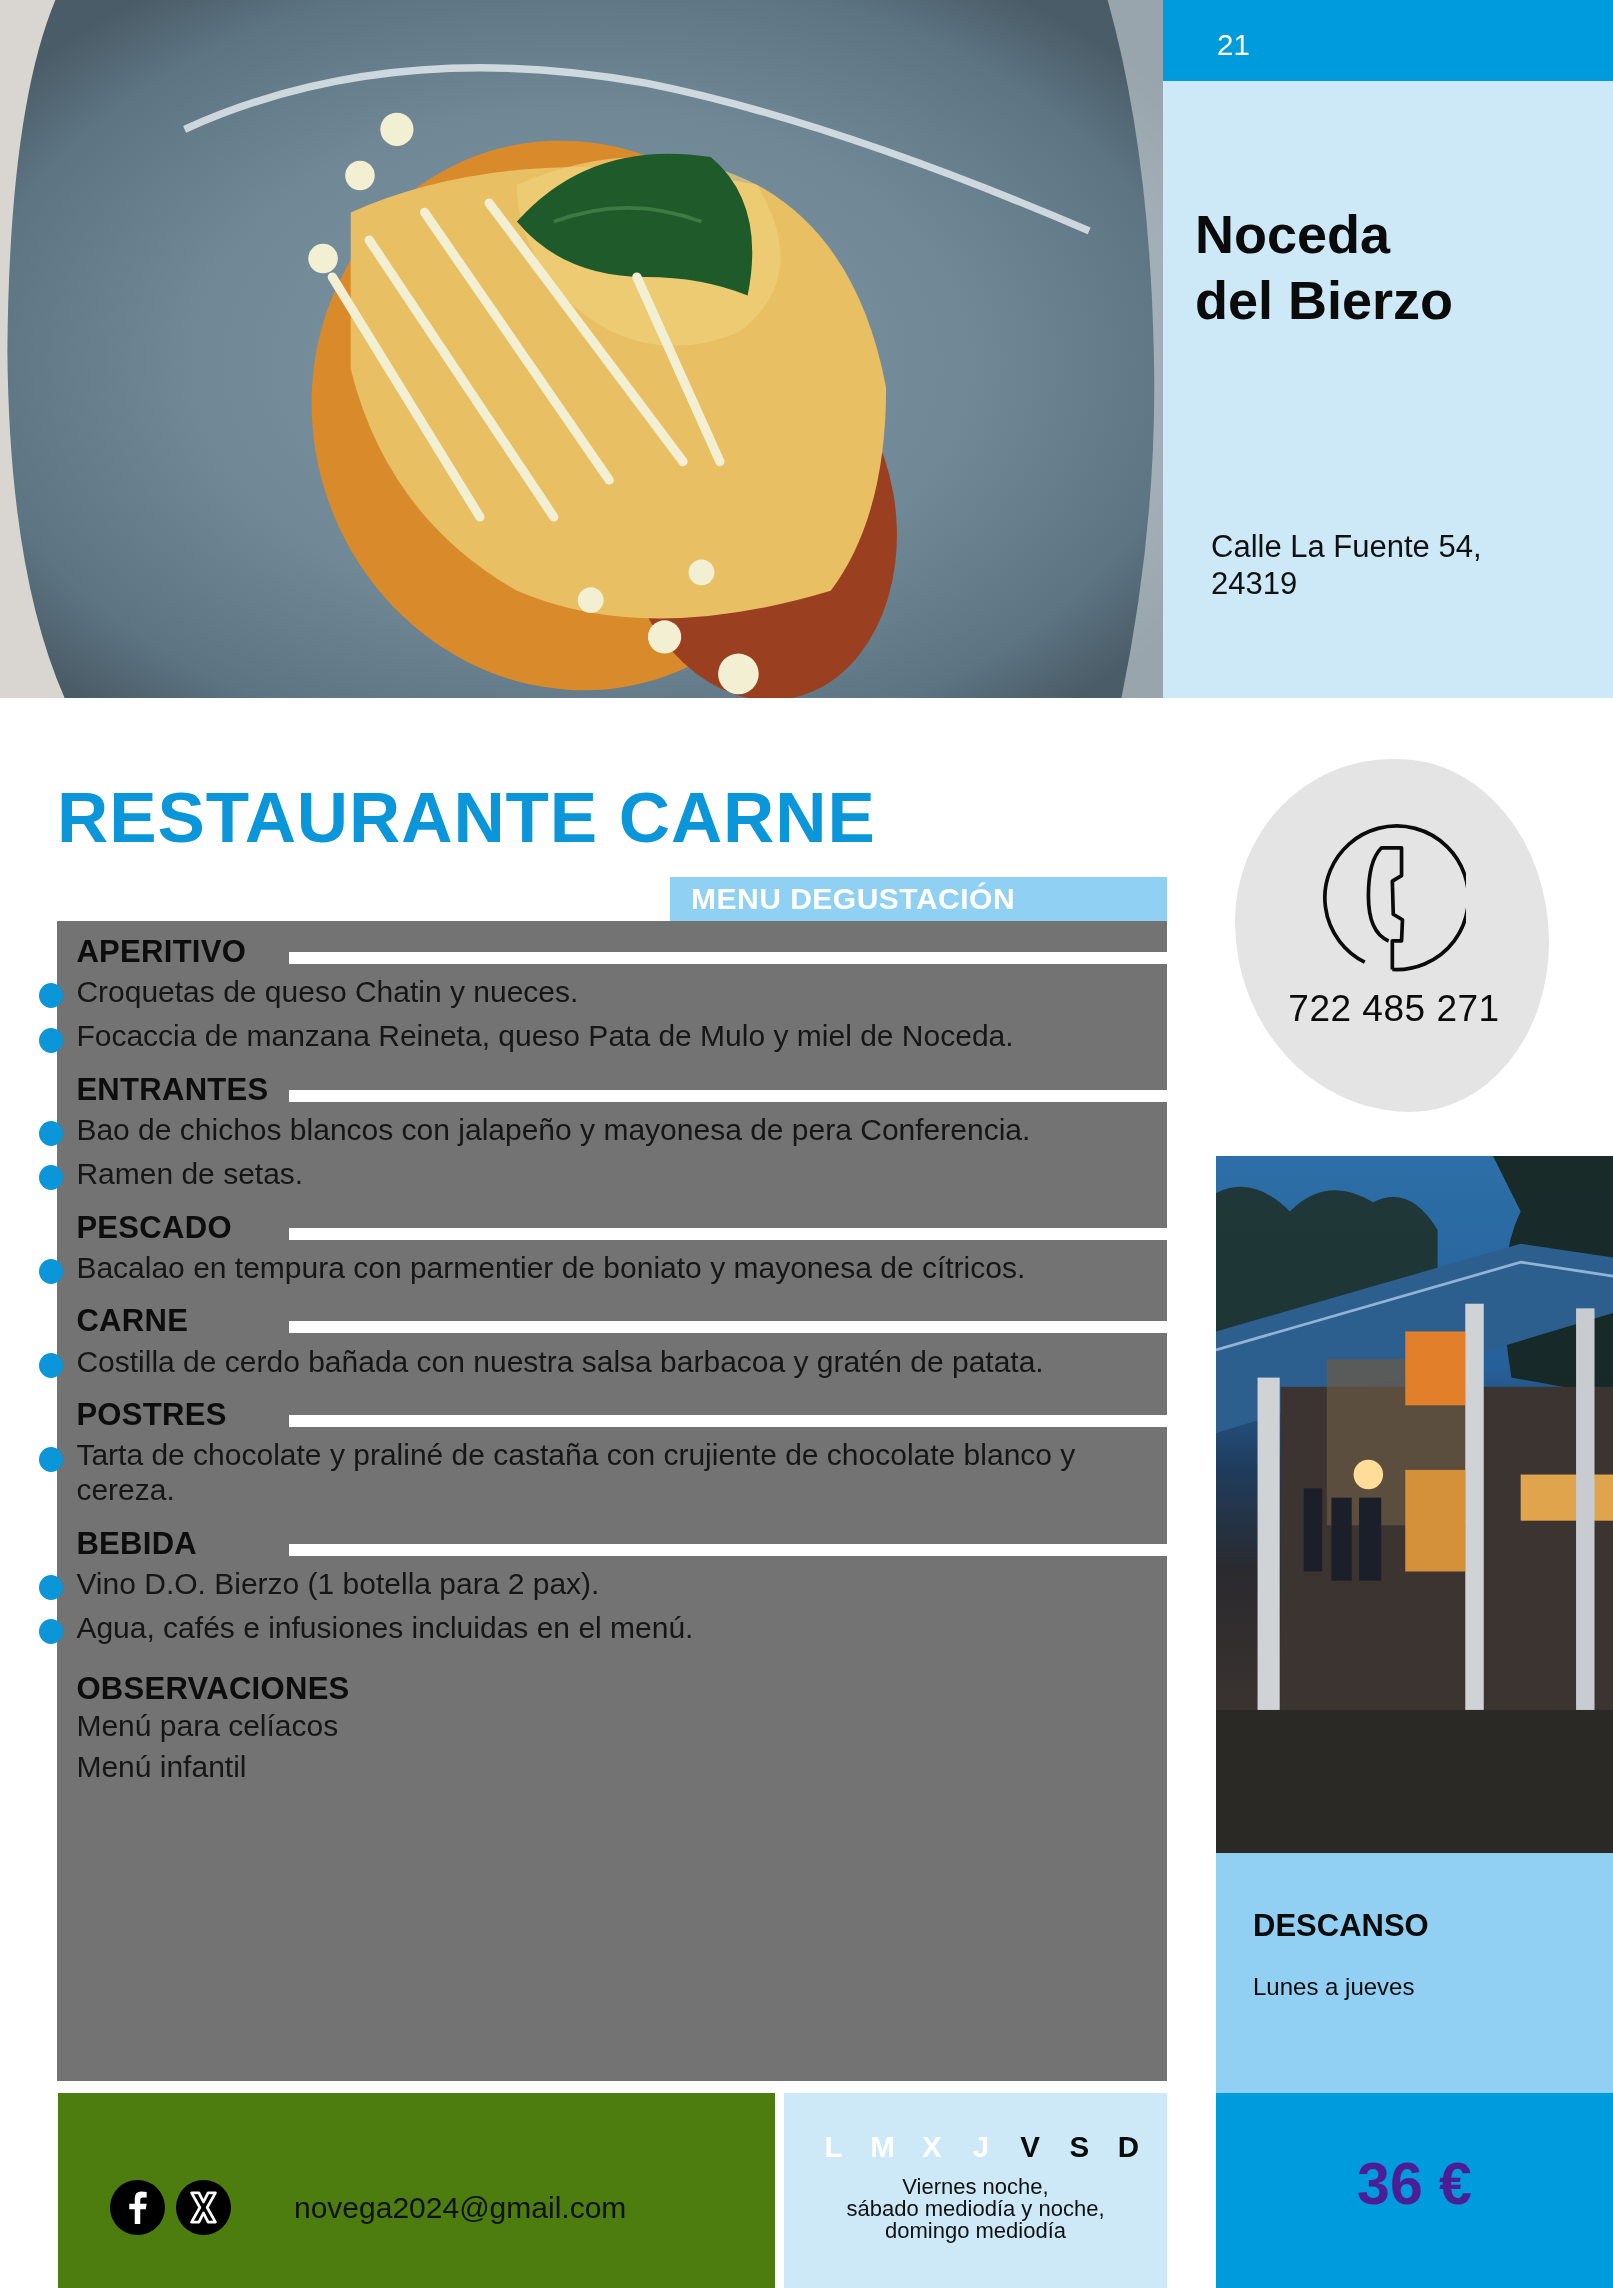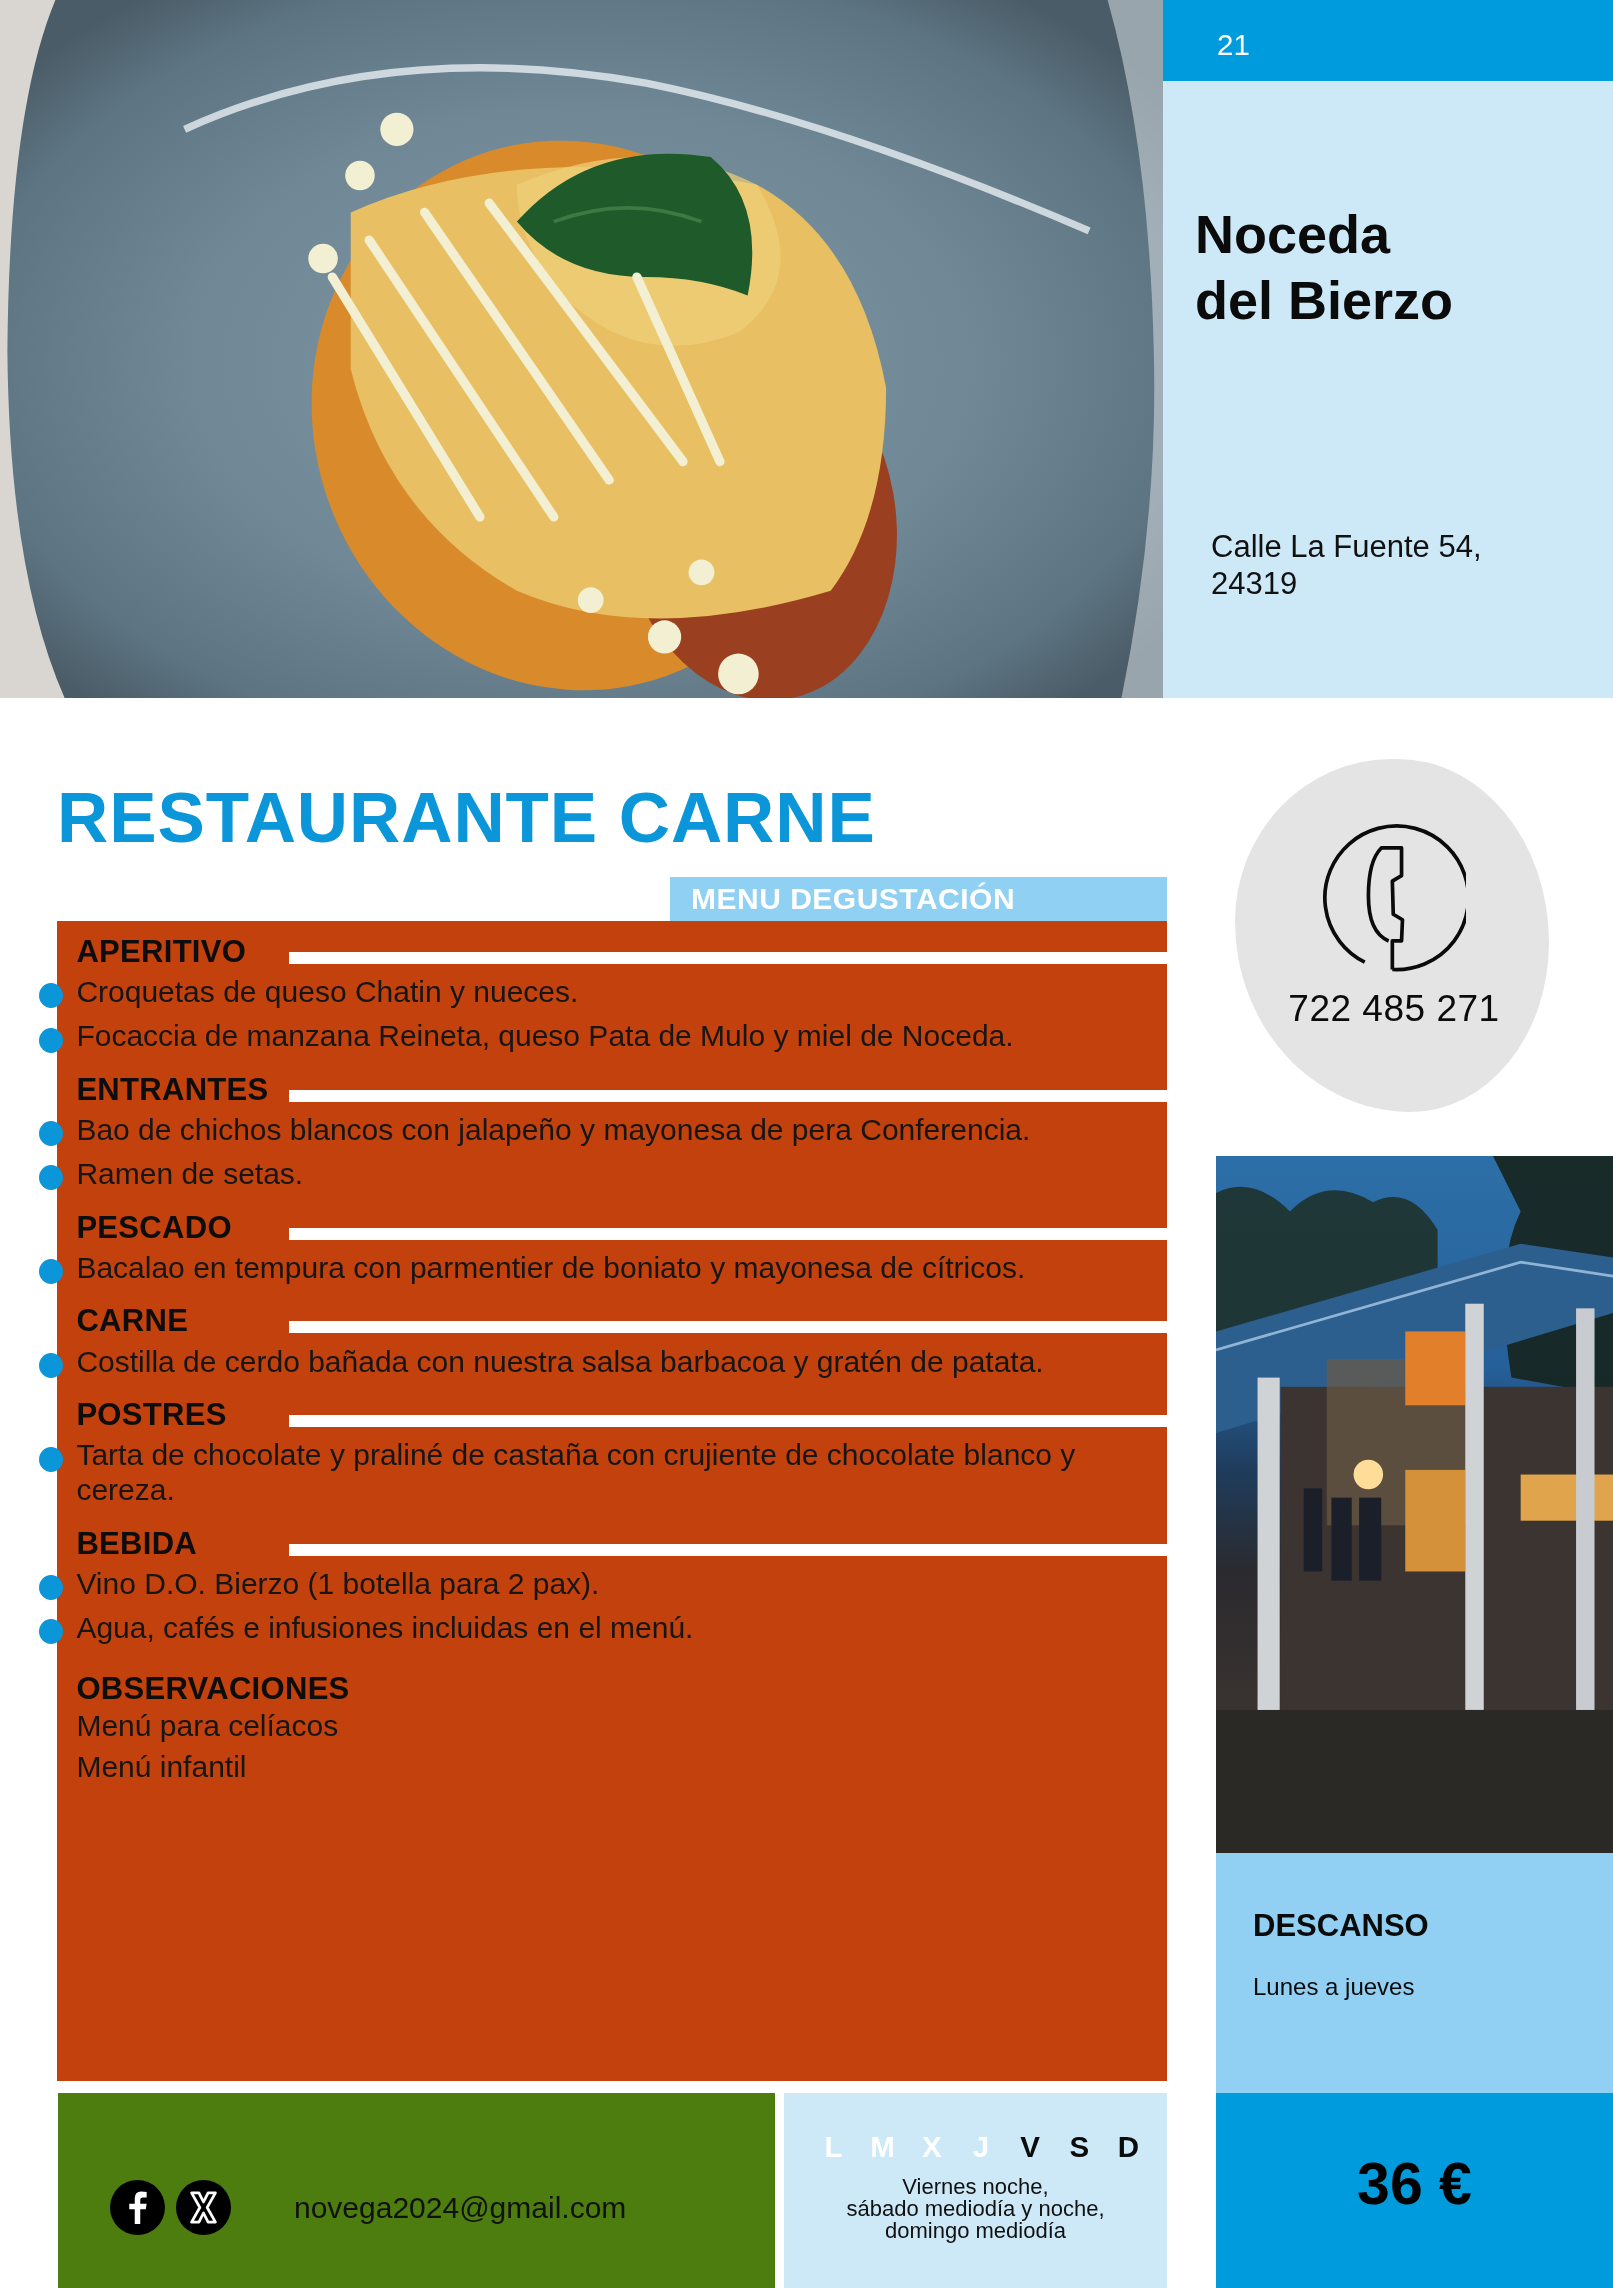--- a/index.html
+++ b/index.html
@@ -19,21 +19,21 @@
   .address { position: absolute; left: 48px; top: 447px; font-family: "Liberation Sans", sans-serif; font-size: 31px; line-height: 37px; color: #111; white-space: pre-line; }
 
   
   .restaurant-title { position: absolute; left: 57px; top: 777px; font-family: "Liberation Sans", sans-serif; font-size: 71px; letter-spacing: 0.9px; color: #0a96d9; white-space: nowrap; }
 
   
   .menu-tag { position: absolute; left: 670px; top: 877px; width: 497px; height: 57px; background: #8fd0f3;
     font-family: "Liberation Sans", sans-serif; font-weight: bold; font-size: 30px; color: #ffffff; padding-left: 21px; line-height: 44px; letter-spacing: 0.5px; }
 
   
-  .menu-panel { position: absolute; left: 57px; top: 921px; width: 1110px; height: 1160px; background: #c2410c; }
+  .menu-panel { position: absolute; left: 57px; top: 921px; width: 1110px; height: 1160px; background: #737373; }
   .menu-content { position: absolute; left: 0; top: 0; width: 100%; }
   .section { position: relative; }
   .section-head { position: relative; height: 44px; }
   .section-title { position: absolute; left: 19.4px; top: 13px; font-family: "Liberation Sans", sans-serif; font-weight: bold; font-size: 31px; color: #0d0d0d; letter-spacing: 0.3px; }
   .section-band { position: absolute; left: 232px; right: 0; top: 31px; height: 12px; background: #ffffff; }
   .item { position: relative; padding-left: 19.4px; padding-right: 28px; font-family: "Liberation Sans", sans-serif; font-size: 30px; line-height: 35px; color: #161616; margin-top: 9.2px; }
   .bullet { position: absolute; left: -18.5px; top: 9.2px; width: 24px; height: 25px; border-radius: 50%; background: #0a96d9; }
   .obs-line { padding-left: 19.4px; font-family: "Liberation Sans", sans-serif; font-size: 30px; line-height: 41px; color: #161616; }
 
   
@@ -47,21 +47,21 @@
     background: linear-gradient(180deg, #2d6fa8 0%, #26609a 30%, #1f3c5c 45%, #2b2a2e 60%, #3a3330 80%, #2a2a2c 100%); }
   .house-photo svg { position: absolute; left: 0; top: 0; }
 
   
   .descanso-box { position: absolute; left: 1216px; top: 1853px; width: 397px; height: 240px; background: #91d0f2; }
   .descanso-title { position: absolute; left: 37px; top: 55px; font-family: "Liberation Sans", sans-serif; font-weight: bold; font-size: 31px; color: #0b0b0b; }
   .descanso-text { position: absolute; left: 37px; top: 120px; font-family: "Liberation Sans", sans-serif; font-size: 24px; color: #0b0b0b; }
 
   
   .price-box { position: absolute; left: 1216px; top: 2093px; width: 397px; height: 196px; background: #009bdc; }
-  .price { position: absolute; left: 0; width: 100%; top: 57px; text-align: center; font-family: "Liberation Sans", sans-serif; font-weight: bold; font-size: 59px; color: #000000; }
+  .price { position: absolute; left: 0; width: 100%; top: 57px; text-align: center; font-family: "Liberation Sans", sans-serif; font-weight: bold; font-size: 59px; color: #4c1d95; }
 
   
   .contact-box { position: absolute; left: 58px; top: 2093px; width: 717px; height: 196px; background: #4d7c0f; }
   .social-icon { position: absolute; top: 87px; width: 55px; height: 55px; border-radius: 50%; background: #000; }
   .social-icon svg { position: absolute; left: 0; top: 0; }
   .email { position: absolute; left: 236px; top: 98px; font-family: "Liberation Sans", sans-serif; font-size: 30px; color: #111; }
 
   .schedule-box { position: absolute; left: 784px; top: 2093px; width: 383px; height: 196px; background: #cde9f7; }
   .days { position: absolute; left: 31px; top: 37px; width: 332px; display: flex; justify-content: space-between; font-family: "Liberation Sans", sans-serif; font-weight: bold; font-size: 29.5px; }
   .day { width: 37px; text-align: center; }

